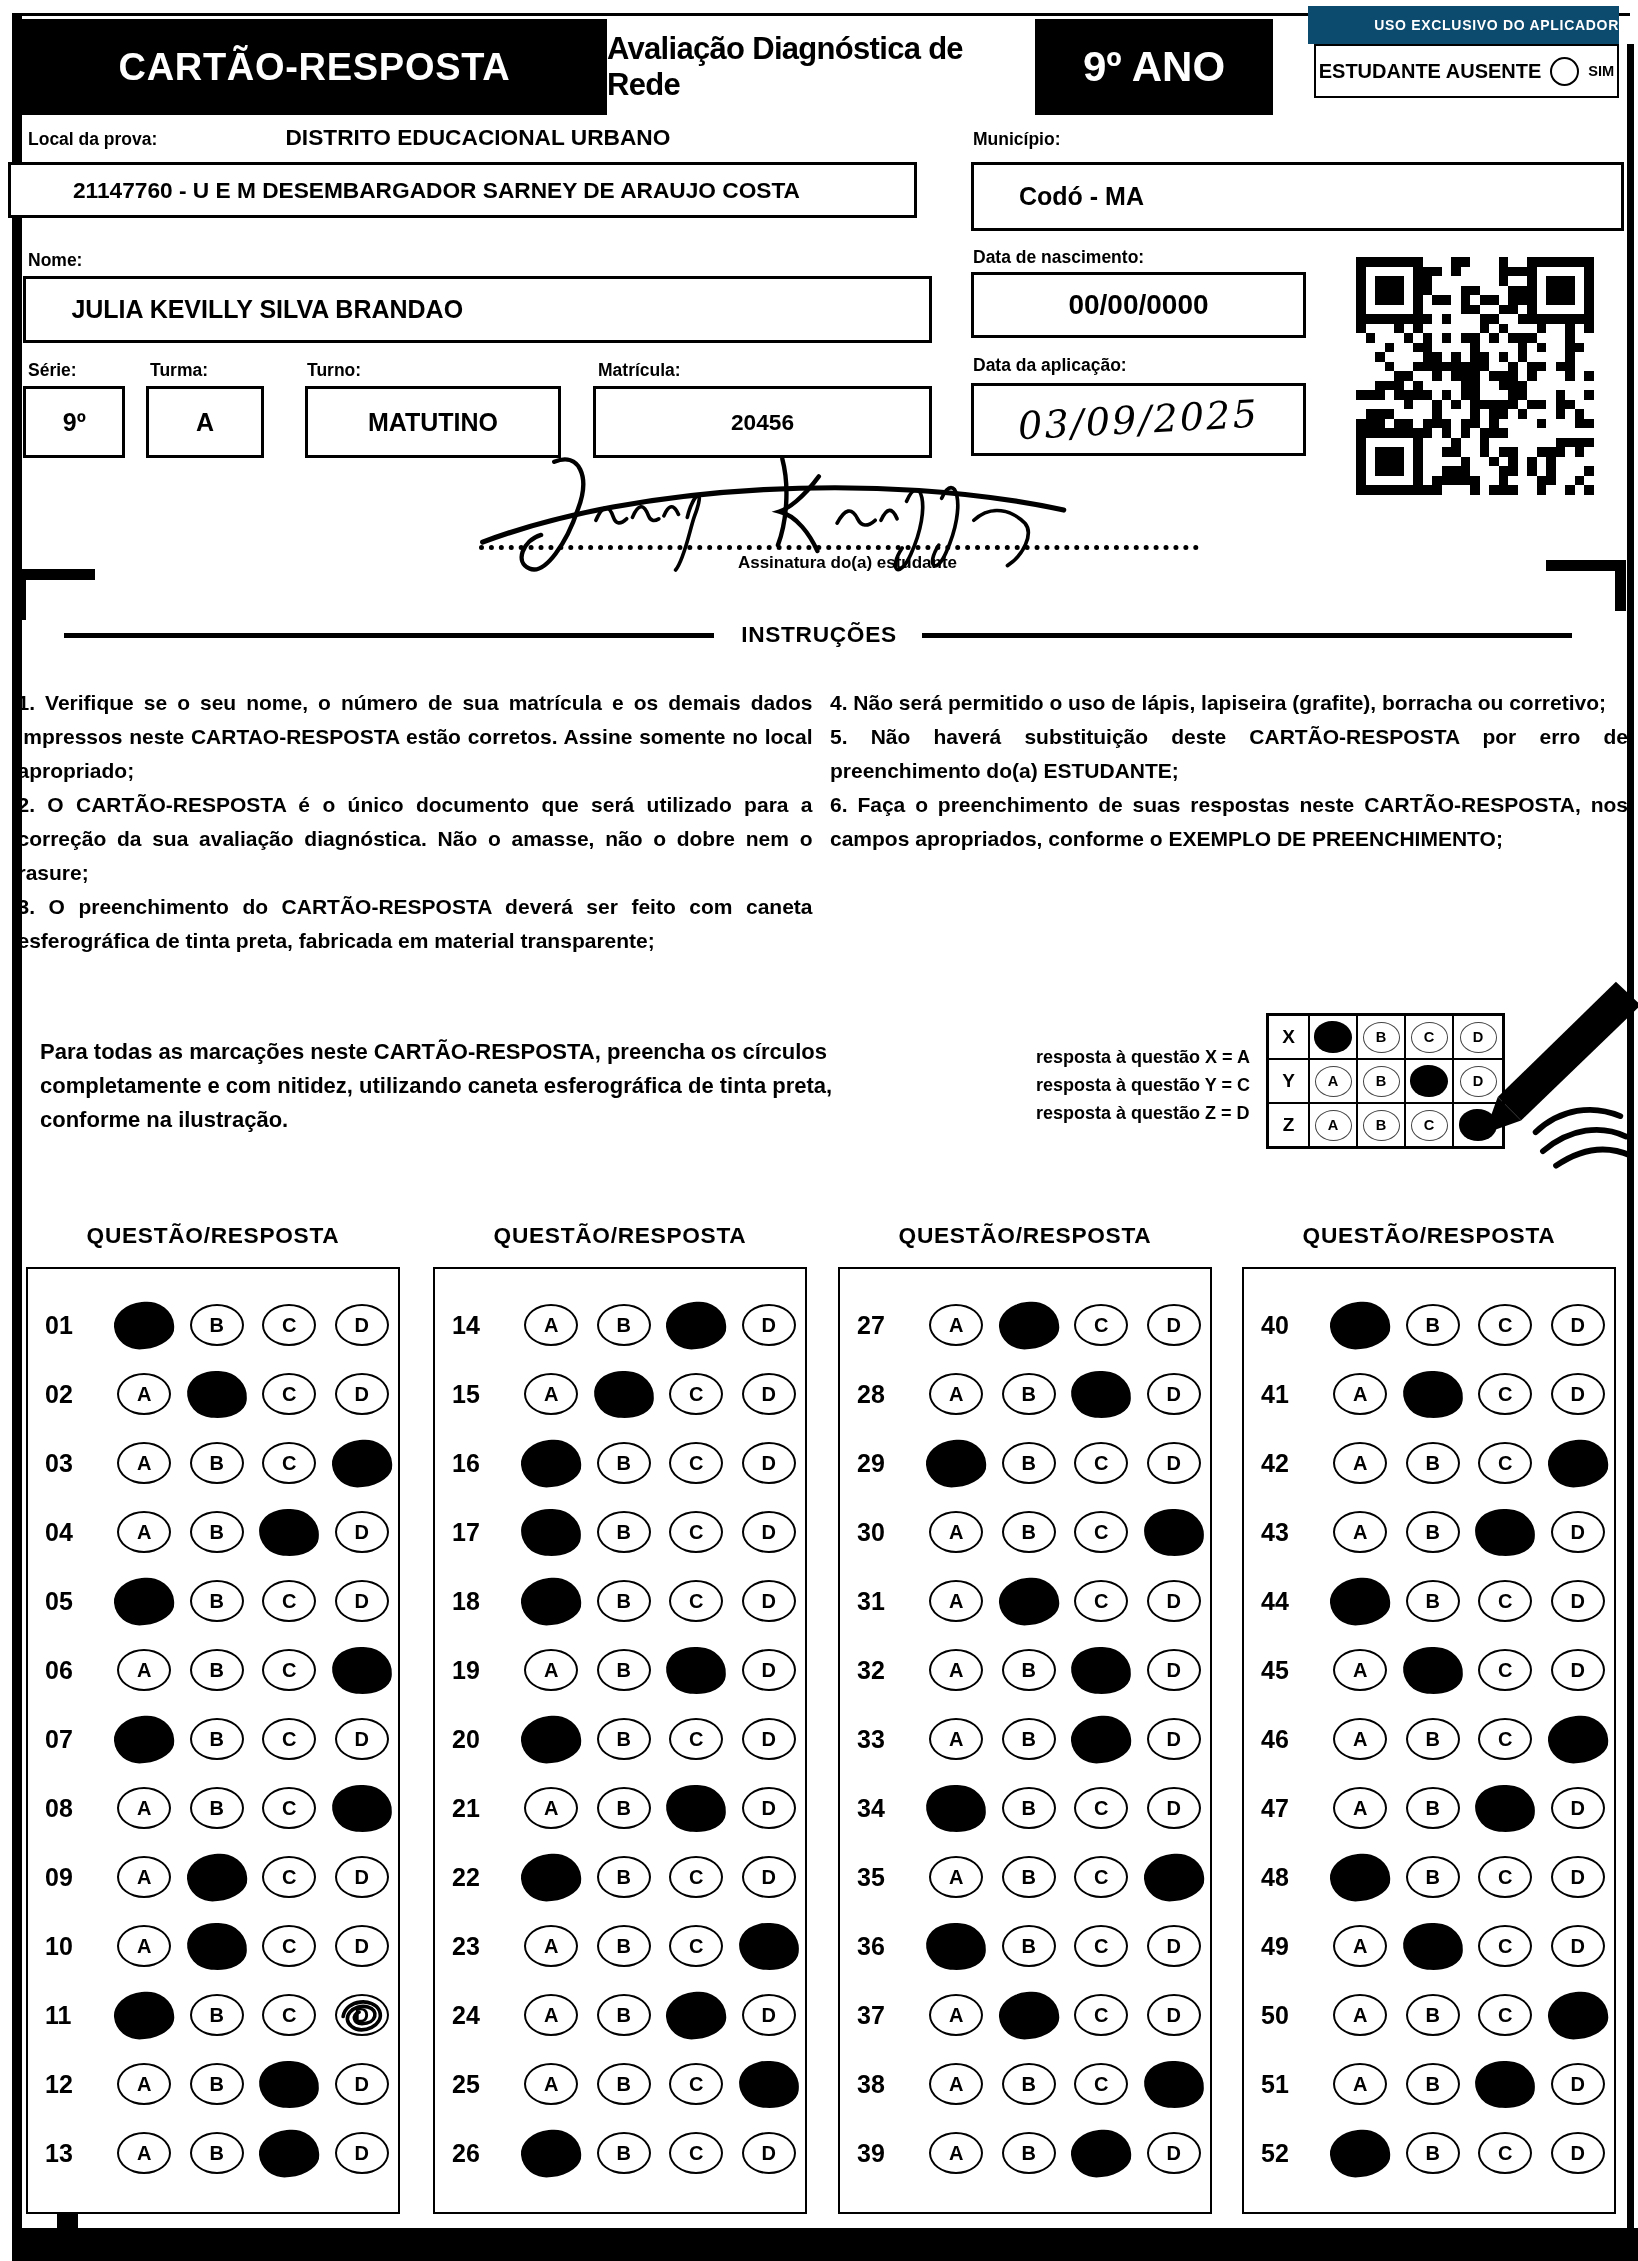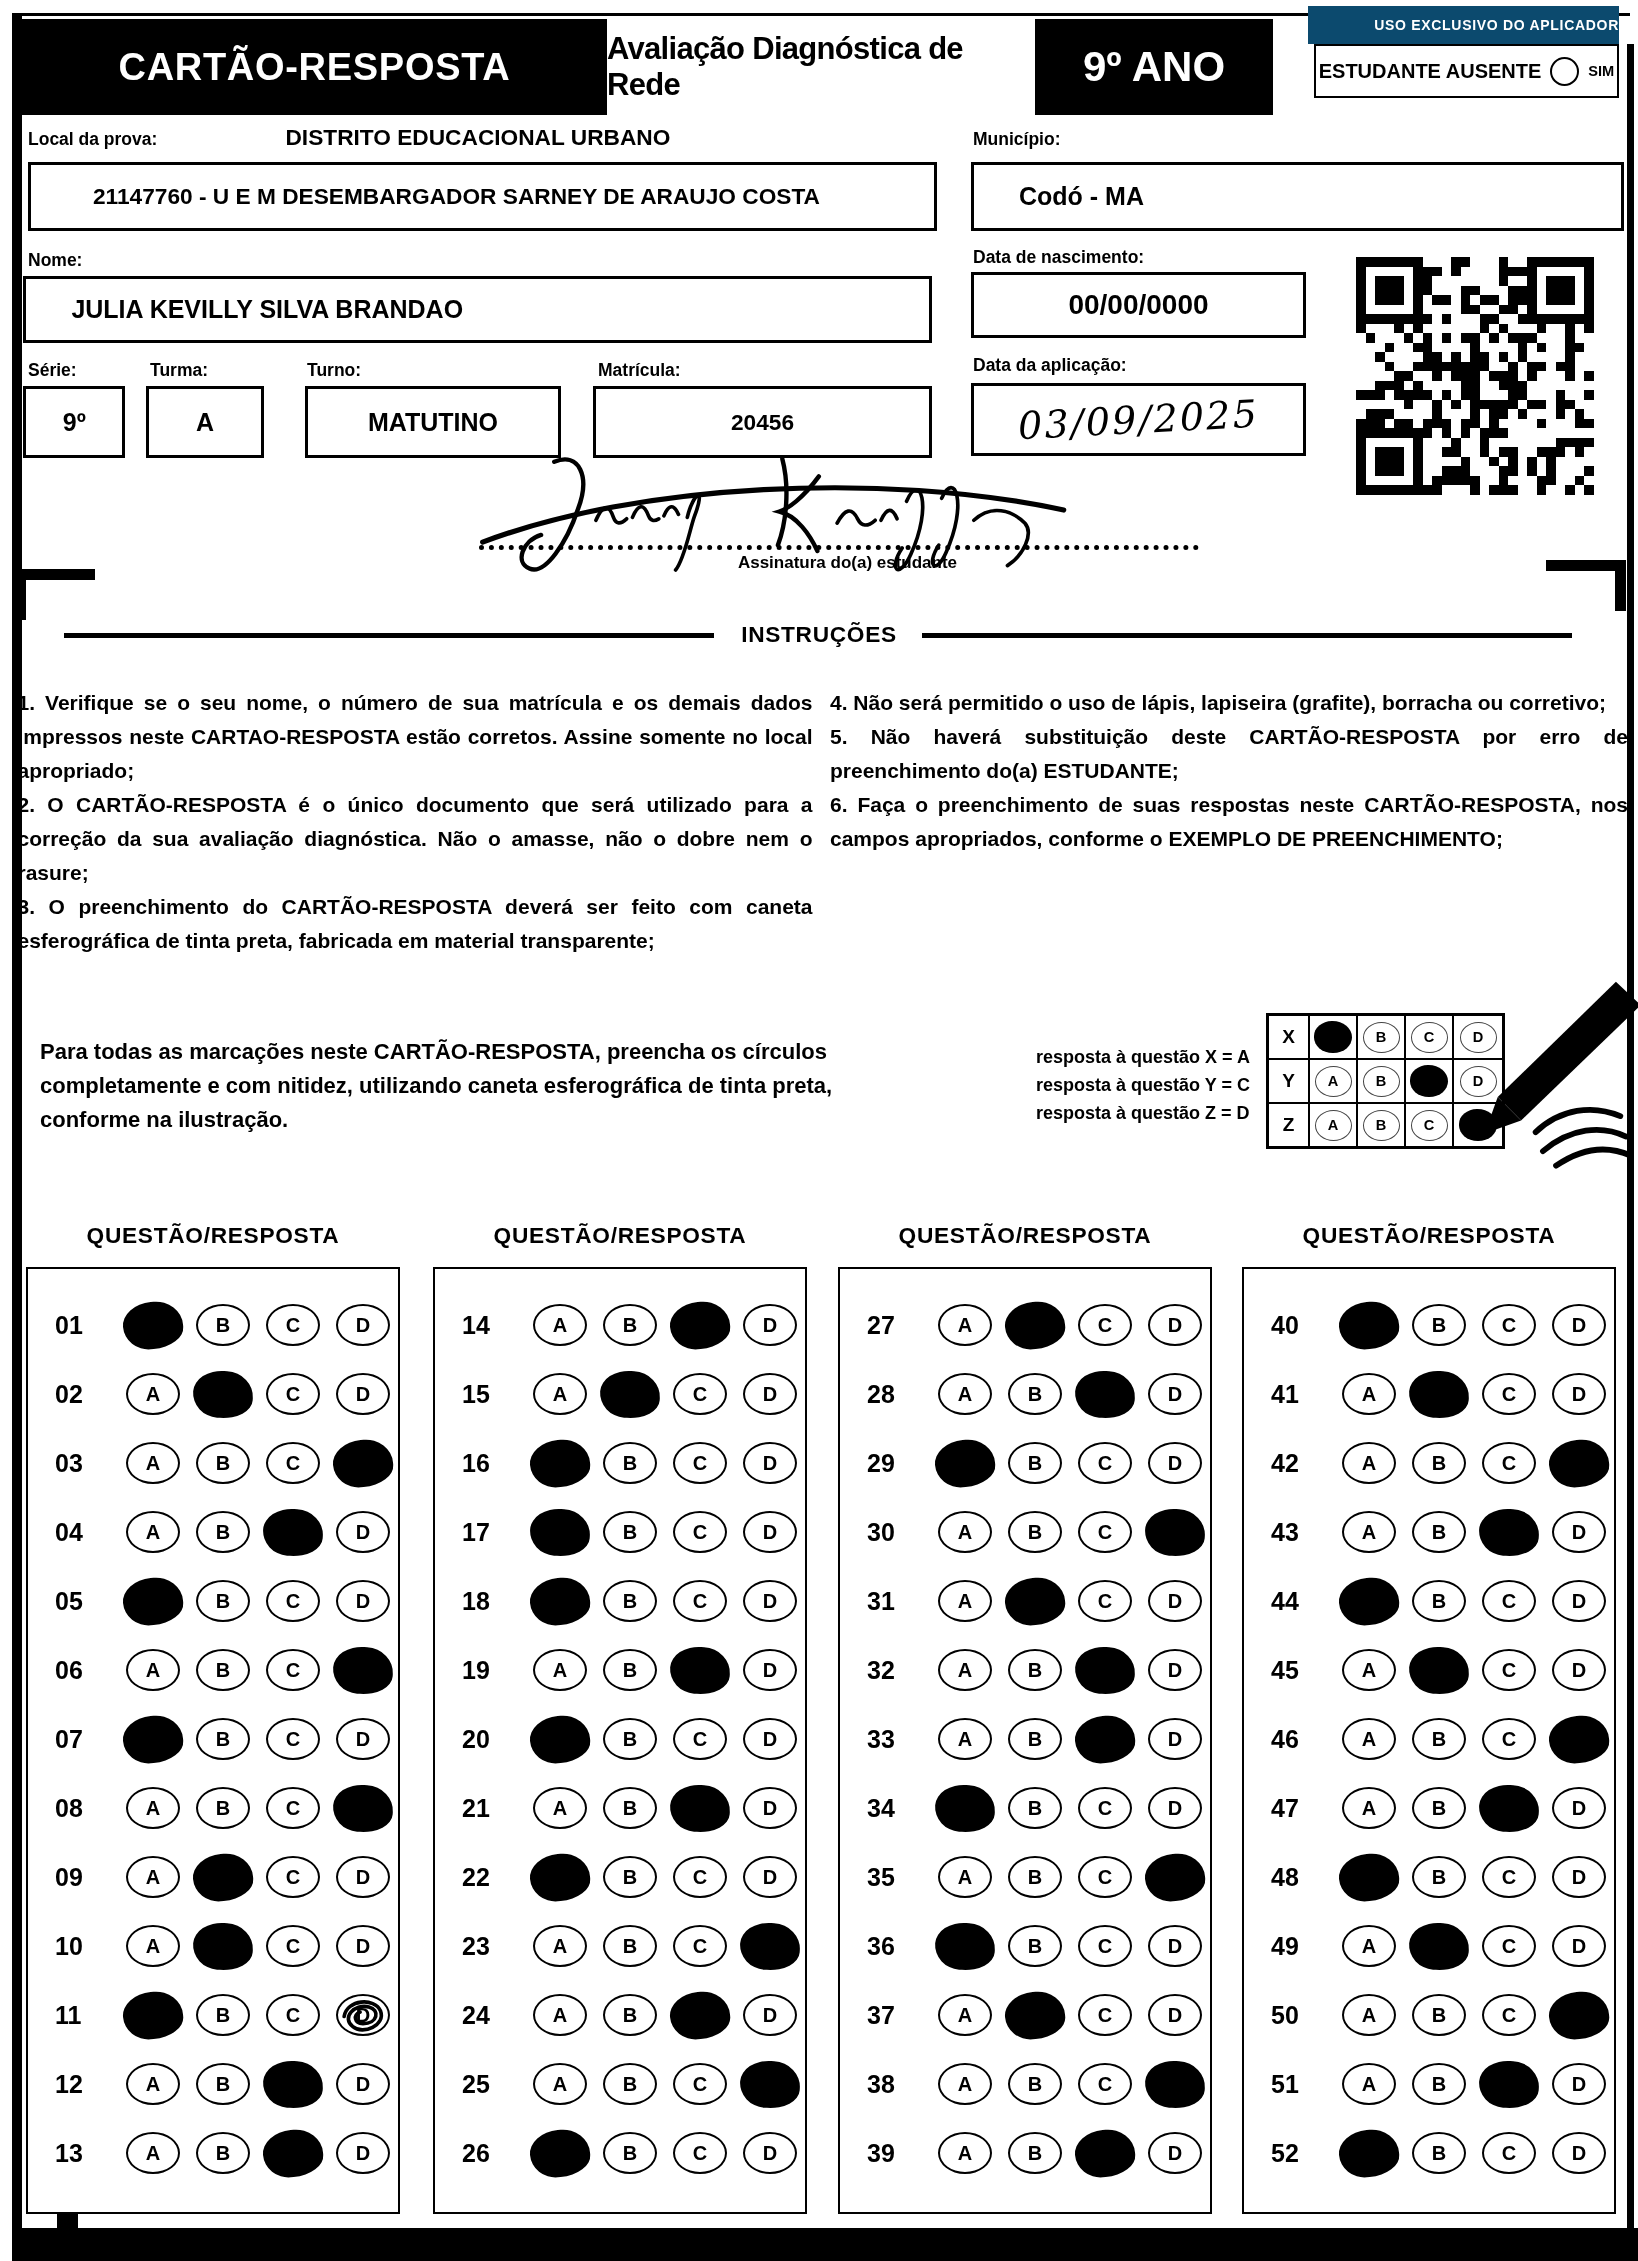--- a/index.html
+++ b/index.html
@@ -50,21 +50,21 @@
   .ex-cell{width:48px;height:42px;border-right:2.2px solid #000;display:flex;align-items:center;justify-content:center;box-sizing:border-box;}
   .ex-cell:last-child{border-right:none;}
   .ex-cell.ex-label{width:41px;font-size:19px;font-weight:bold;}
   .ex-bubble{width:35px;height:29px;border:1.5px solid #444;border-radius:50%;display:flex;align-items:center;justify-content:center;
              font-size:14.6px;font-weight:bold;}
   .ex-fill{width:38px;height:32px;background:#000;border-radius:48% 52% 50% 50%;}
   
   .ans-col{position:absolute;top:1222px;width:374px;}
   .ans-header{text-align:center;font-size:22.7px;font-weight:bold;letter-spacing:0.7px;}
   .ans-box{margin-top:17.5px;border:2.9px solid #000;height:947px;box-sizing:border-box;padding-top:22px;background:#fff;}
-  .ans-row{display:grid;grid-template-columns:63px repeat(4,1fr);align-items:center;height:69px;padding-left:27px;}
+  .ans-row{display:grid;grid-template-columns:63px repeat(4,1fr);align-items:center;height:69px;padding-left:17px;}
   .q-num{font-size:25px;font-weight:bold;}
   .b-cell{position:relative;display:flex;align-items:center;justify-content:center;}
   .bubble{width:54px;height:42px;border:2.2px solid #000;border-radius:50%;display:flex;align-items:center;justify-content:center;
           font-size:20px;font-weight:bold;box-sizing:border-box;}
   .bubble-filled{width:60px;height:47px;background:#000;border-radius:52% 48% 55% 45% / 50% 56% 44% 55%;}
   .rotA{transform:rotate(-5deg);} .rotB{transform:rotate(4deg);}
   .scribble{position:absolute;left:50%;top:50%;transform:translate(-50%,-50%);}
   
   .qr{display:grid;grid-template-columns:repeat(25,9.5px);grid-template-rows:repeat(25,9.5px);}
   .qr div{width:9.5px;height:9.5px;}
@@ -98,21 +98,21 @@
     <span>USO EXCLUSIVO DO APLICADOR</span>
   </div>
   <div class="abs ausente-box">
     <span class="lbl">ESTUDANTE AUSENTE</span>
     <span class="circ"></span>
     <span class="sim">SIM</span>
   </div>
 
   <div class="abs flabel" style="left:28px;top:129px;">Local da prova:</div>
   <div class="abs big" style="left:23.4px;top:124px;width:909px;text-align:center;">DISTRITO EDUCACIONAL URBANO</div>
-  <div class="abs fbox" style="left:28px;top:162px;width:909px;height:69px;padding-left:62px;align-items:center;">
+  <div class="abs fbox" style="left:8px;top:162px;width:909px;height:56px;padding-left:62px;align-items:center;">
     <span class="big">21147760 - U E M DESEMBARGADOR SARNEY DE ARAUJO COSTA</span>
   </div>
 
   <div class="abs flabel" style="left:973px;top:129px;">Município:</div>
   <div class="abs fbox" style="left:971px;top:162px;width:653px;height:69px;padding-left:45px;">
     <span class="bigger">Codó - MA</span>
   </div>
 
   <div class="abs flabel" style="left:28px;top:250px;">Nome:</div>
   <div class="abs fbox" style="left:23.4px;top:276px;width:909px;height:67px;padding-left:45px;">

